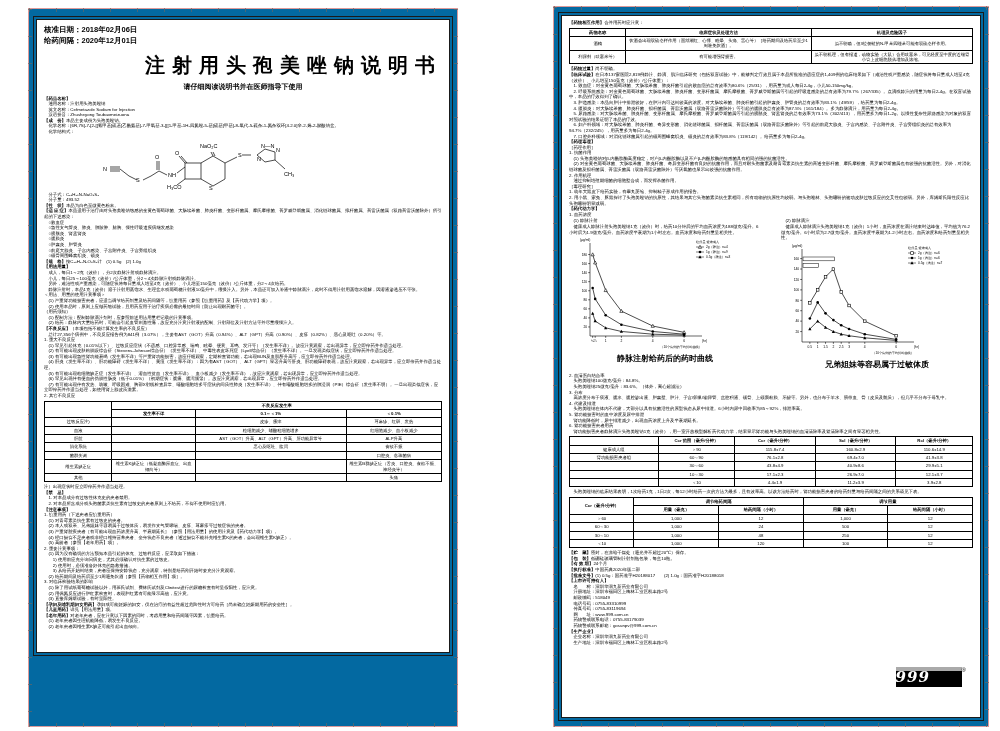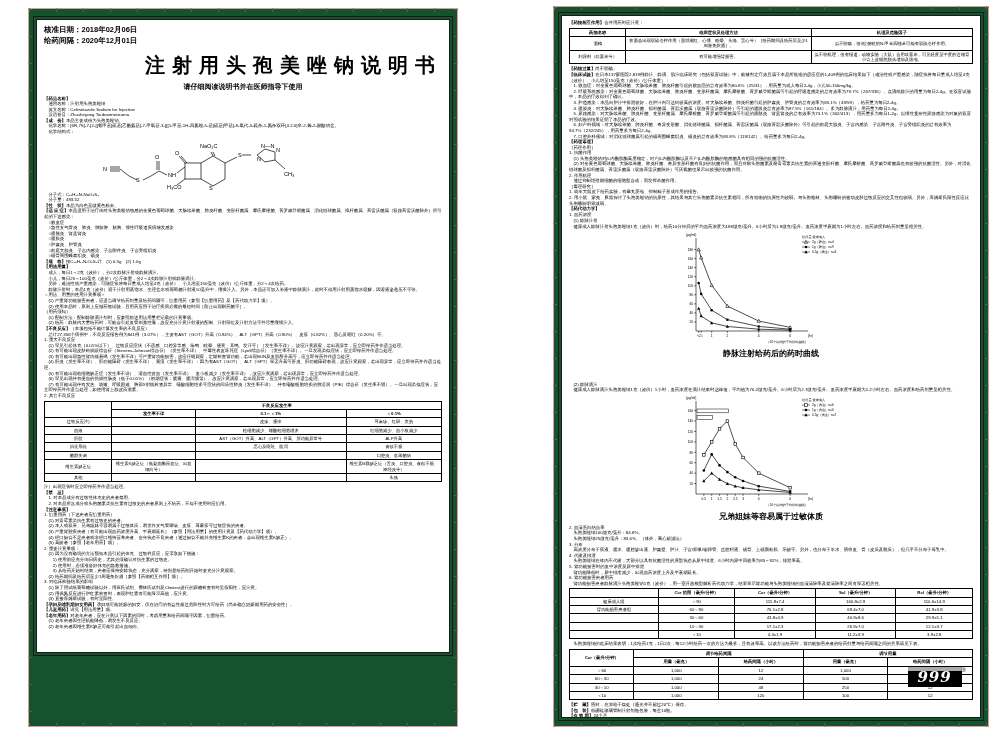--- a/index.html
+++ b/index.html
@@ -1,18 +1,18 @@
 <!DOCTYPE html>
 <html><head>
 <meta charset="utf-8">
 <style>
   html,body{margin:0;padding:0;}
   body{width:1000px;height:731px;position:relative;background:#fff;color:#000;
        font-family:"Liberation Sans","DejaVu Sans",sans-serif;}
-  .page{position:absolute;background:#14532d;border:1px solid #dd9a9a;}
+  .page{position:absolute;background:#0369a1;border:1px solid #dd9a9a;}
   #page-left{left:28px;top:8px;width:428px;height:717px;}
   #page-right{left:553px;top:6px;width:434px;height:719px;}
   .page::before,.page::after{content:"";position:absolute;left:0;right:0;height:4px;
        background:repeating-linear-gradient(90deg,#666 0 1px,transparent 1px 27px);opacity:.7;}
   .page::before{top:-1px}.page::after{bottom:-1px}
   .vticks{position:absolute;top:0;bottom:0;width:4px;
        background:repeating-linear-gradient(180deg,#666 0 1px,transparent 1px 27px);opacity:.7;}
   .vticks.left{left:-1px}.vticks.right{right:-1px}
   .frame{position:absolute;border:1px solid #1a1a1a;outline:1px solid #1a1a1a;outline-offset:2px;
        padding:4px 7px;overflow:hidden;background:#fff;}
@@ -24,27 +24,27 @@
   .textblock{font-size:4.4px;line-height:1.27;}
   #page-right .textblock{font-size:4.4px;line-height:1.27;}
   .line{white-space:pre-wrap;}
   .line b{font-weight:bold;}
   table.tbl{border-collapse:collapse;width:100%;margin:2px 0;font-size:4.3px;line-height:1.25;}
   table.tbl th,table.tbl td{border:0.8px solid #000;padding:1px 2px;text-align:center;vertical-align:middle;}
   table.tbl th{font-weight:bold;}
   .w14{width:14%}.w16{width:16%}.w17{width:17%}.w19{width:19%}.w20{width:20%}.w21{width:21%}
   .w22{width:22%}.w24{width:24%}.w38{width:38%}.w40{width:40%}.w46{width:46%}
   .structure{display:block;margin:1px 0 0 55px;}
-  .pk-cols{display:flex;gap:20px;margin-top:1px;flex-direction:column;}
+  .pk-cols{display:flex;gap:20px;margin-top:1px;}
   .pk-col{flex:1;min-width:0;}
   svg.chart{display:block;margin:1px auto 0;}
   .chart-caption{font-size:8px;font-weight:bold;text-align:center;margin:1px 0 3px;}
   .logo-wrap{position:absolute;right:14px;bottom:30px;}
-  .logo{display:inline-block;width:54px;height:20px;background:linear-gradient(180deg,#aaa 0 4px,#000 4px);
-        color:#fff;font-size:15px;font-weight:bold;font-style:italic;text-align:center;line-height:21px;
+  .logo{display:inline-block;width:66px;height:20px;background:linear-gradient(180deg,#aaa 0 4px,#000 4px);
+        color:#fff;font-size:15px;font-weight:bold;font-style:italic;text-align:left;line-height:21px;
         letter-spacing:1px;font-family:"DejaVu Serif",serif;}
   .reg{font-size:6px;vertical-align:top;}
 </style>
 </head>
 <body>
 
 <div class="page" id="page-left">
   <div class="vticks left"></div>
   <div class="vticks right"></div>
   <div class="frame">

